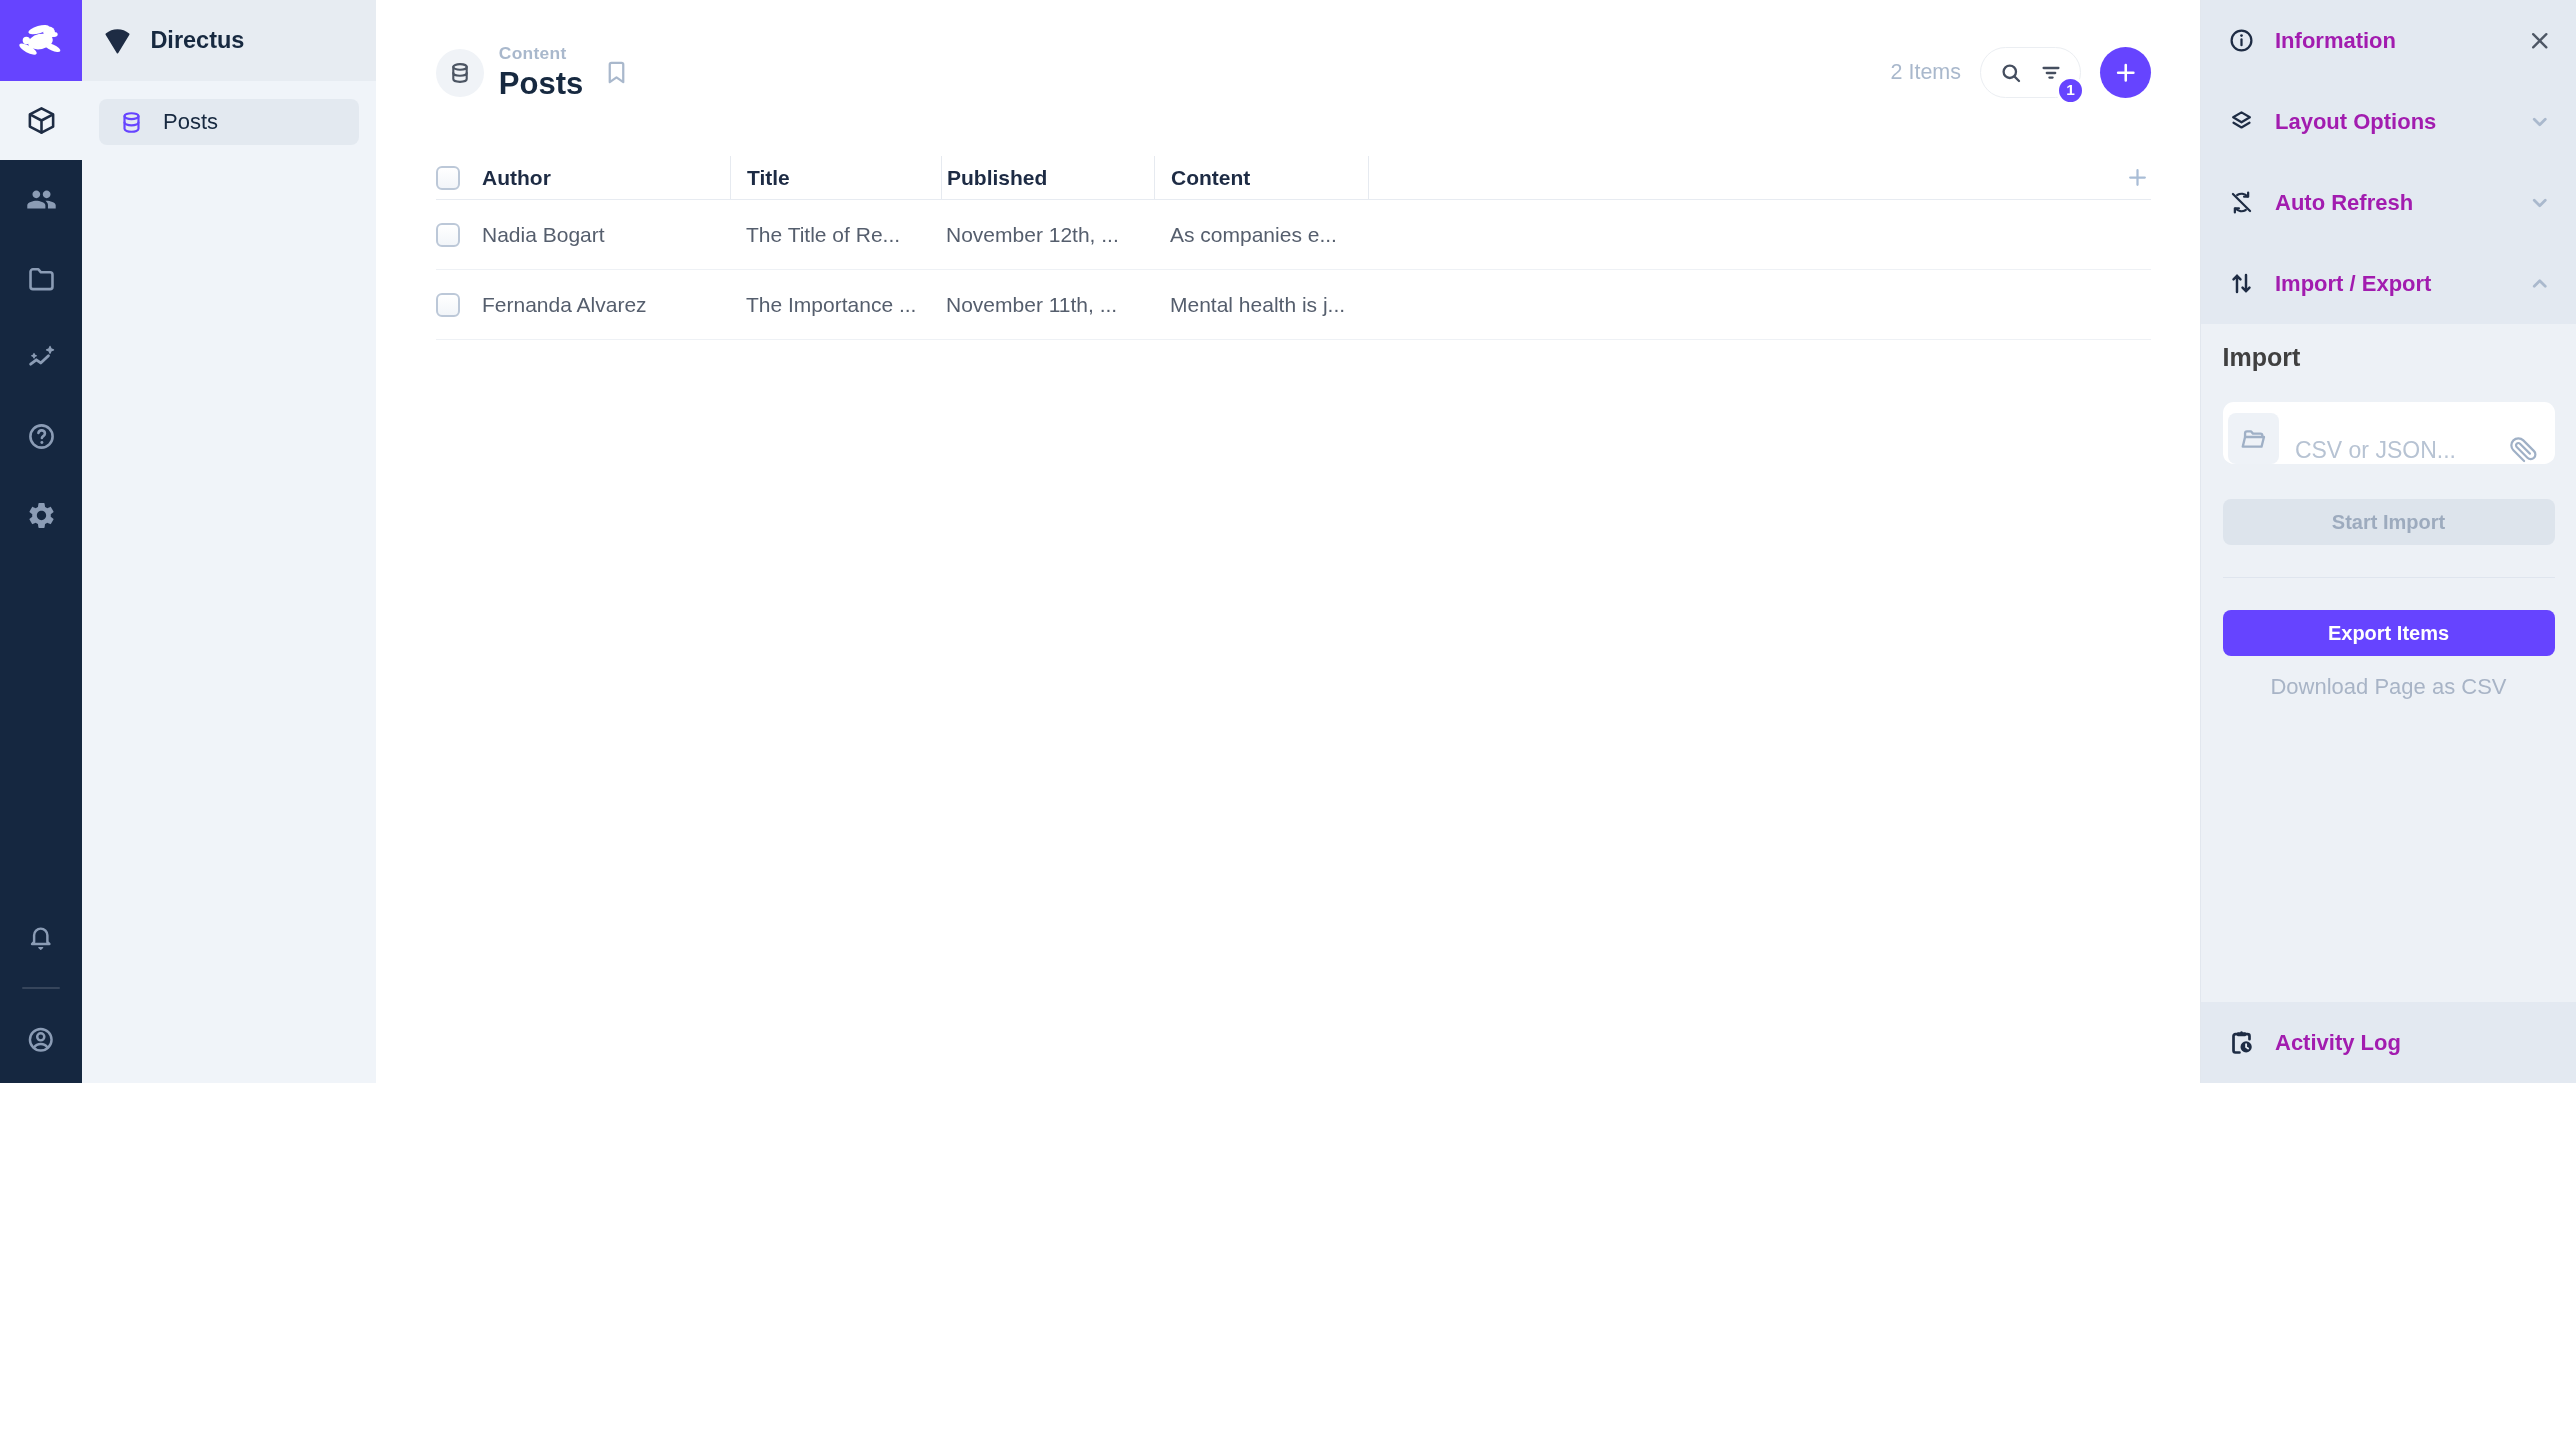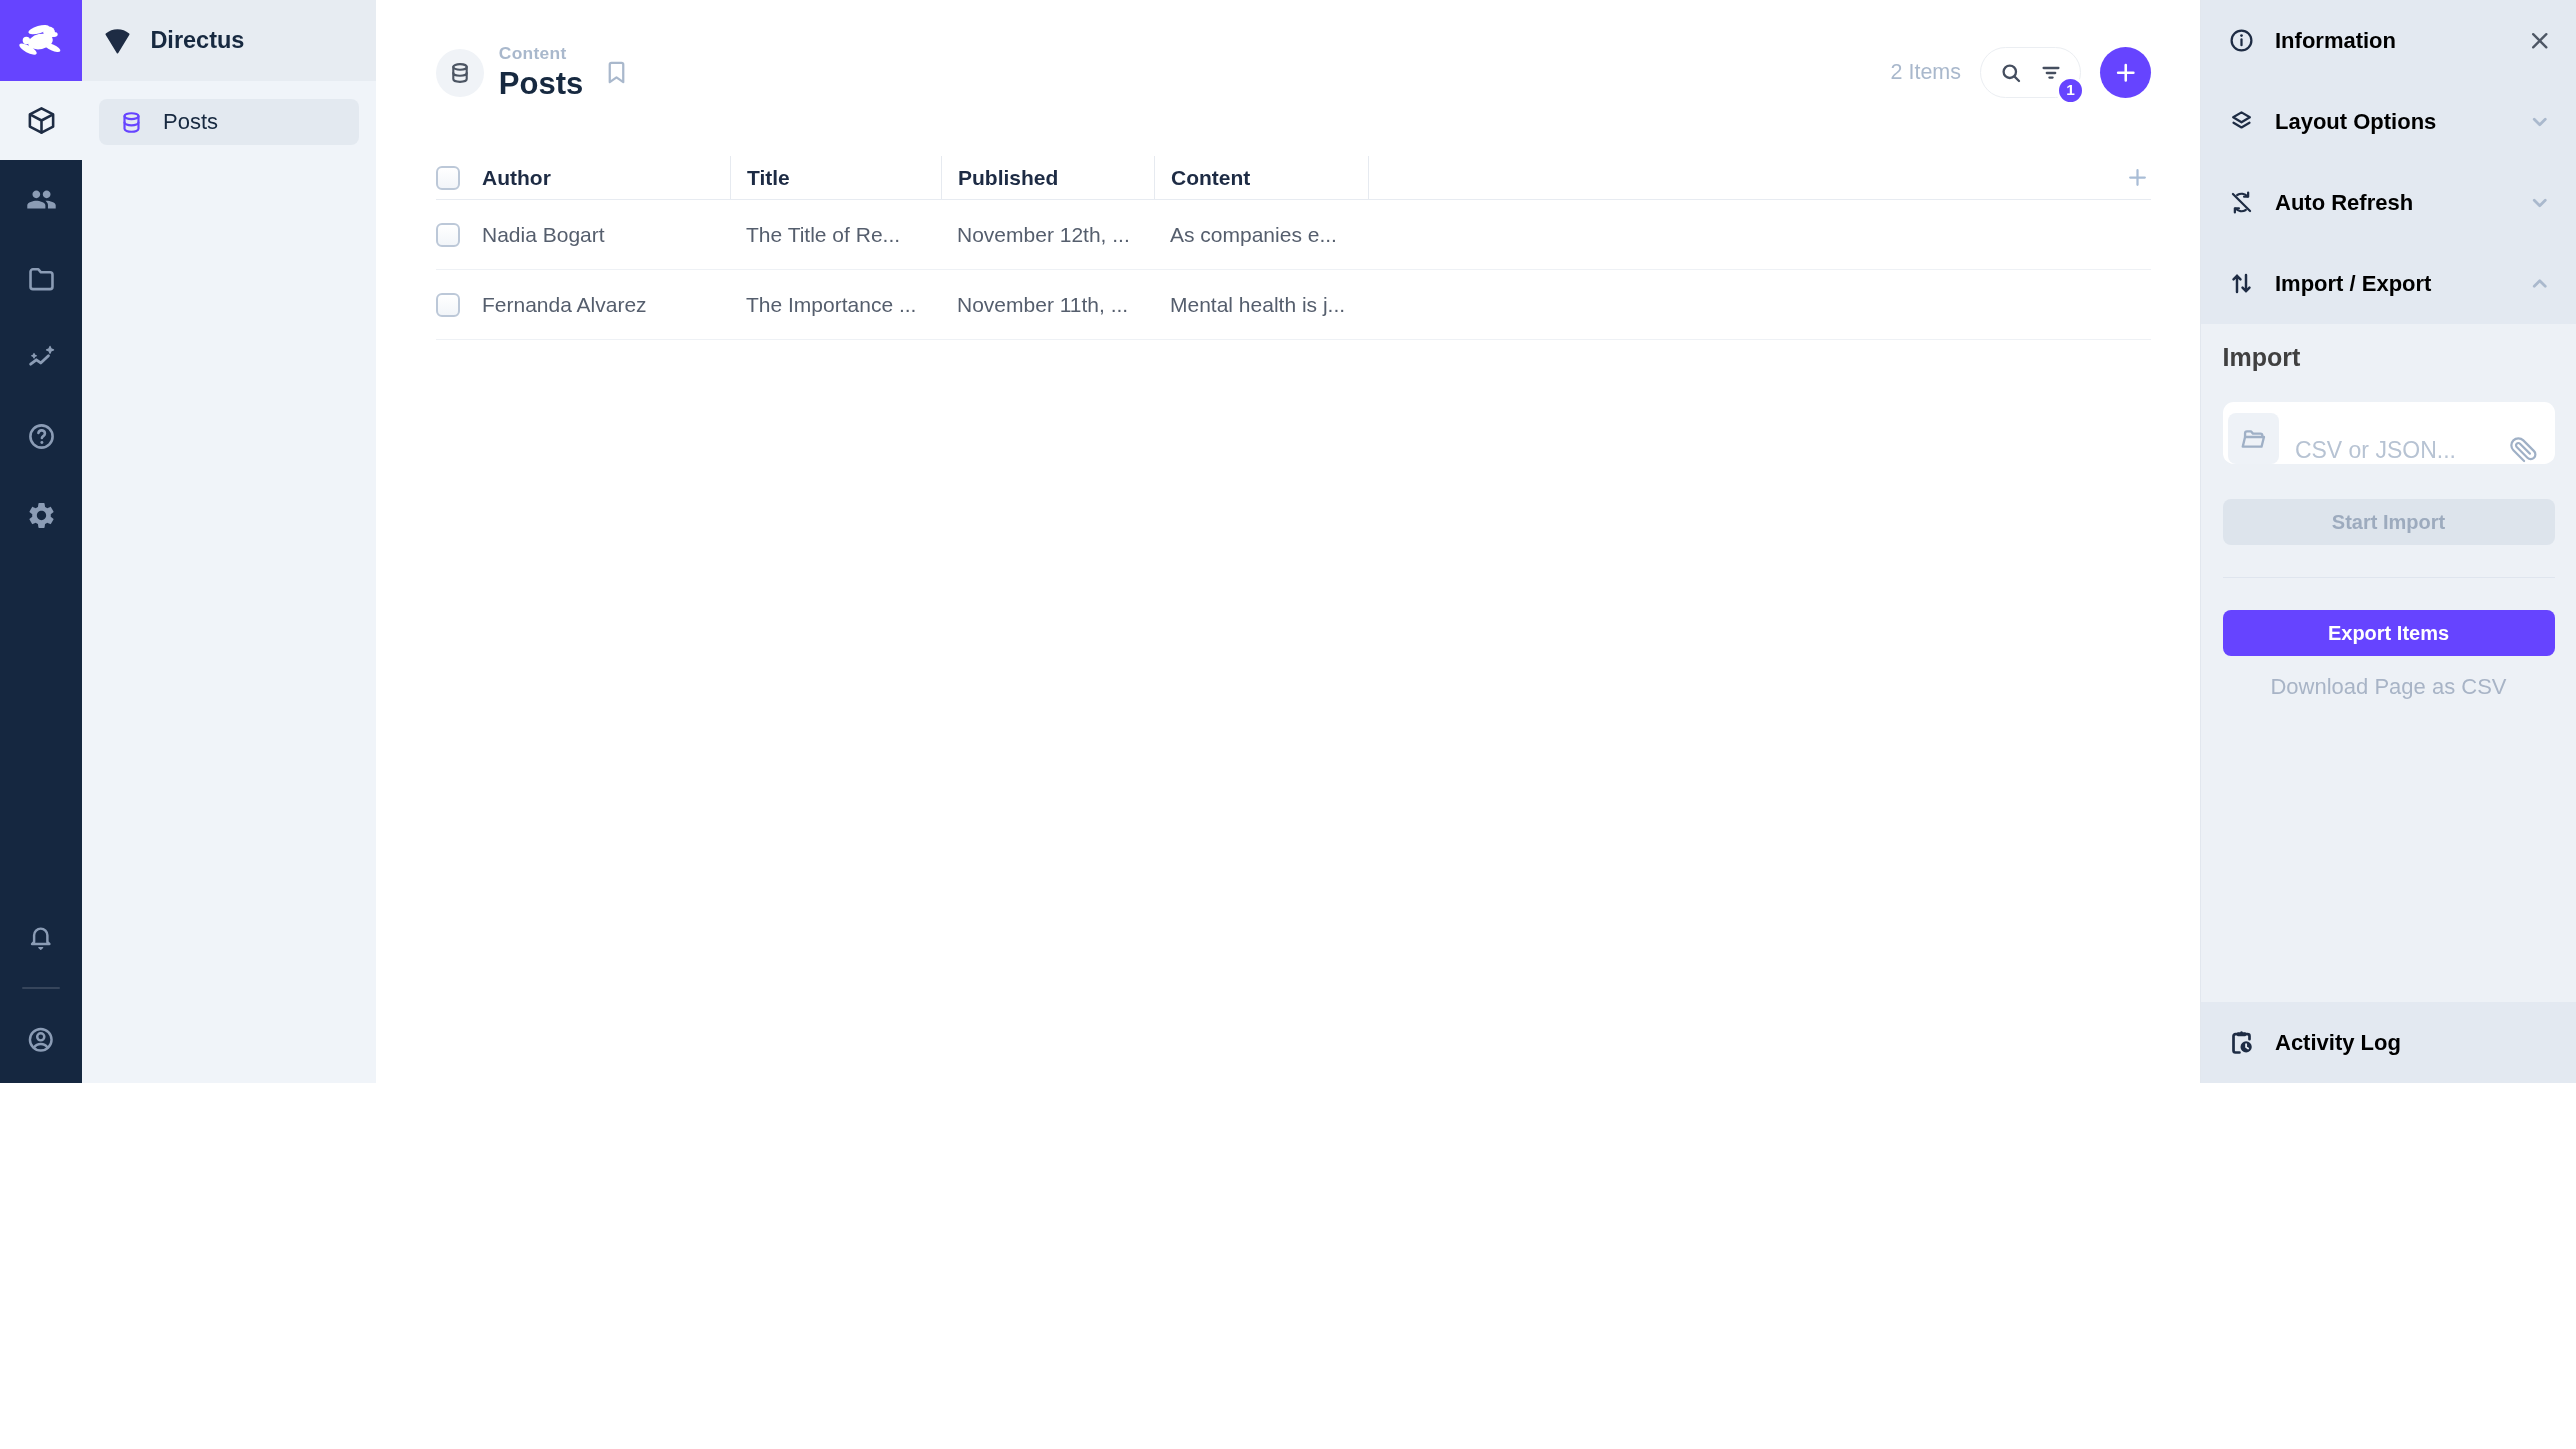--- a/index.html
+++ b/index.html
@@ -83,21 +83,21 @@
   }
   .add-btn svg { width:25.5px; height:25.5px; }
 
   
   .table { margin-top:11.4px; }
   .thead { height:44px; display:flex; align-items:stretch; border-bottom:1.3px solid #e7ebf1; }
   .th { display:flex; align-items:center; font-size:21px; font-weight:700; color:#1d2b44; }
   .col-check { width:46px; flex:0 0 46px; display:flex; align-items:center; }
   .col-author { width:203px; flex:0 0 203px; }
   .col-title { width:211px; flex:0 0 211px; border-left:1.3px solid #e6eaf0; padding-left:16px;margin-left:45px; }
-  .col-published { width:213px; flex:0 0 213px; border-left:1.3px solid #e6eaf0; padding-left:16px; }
+  .col-published { width:213px; flex:0 0 213px; border-left:1.3px solid #e6eaf0; padding-left:5px; }
   .col-content { width:215px; flex:0 0 215px; border-left:1.3px solid #e6eaf0; border-right:1.3px solid #e6eaf0; padding-left:16px; }
   .th-spacer { flex:1; }
   .add-col-btn { background:none; border:none; cursor:pointer; color:#a9bdd6; display:flex; align-items:center; }
   .add-col-btn svg { width:27px; height:27px; }
   .tr { height:70px; display:flex; align-items:center; border-bottom:1.3px solid #eef1f5; cursor:pointer; }
   .td { font-size:21px; color:#555e6d; white-space:nowrap; overflow:hidden; display:flex; align-items:center; height:100%; }
   .tr .col-title, .tr .col-published, .tr .col-content { border:none; }
   .checkbox {
     width:24px; height:24px; border:2.7px solid #bcc8d8; border-radius:6px;
     background:linear-gradient(180deg,#ffffff,#f2f5f9); cursor:pointer;
@@ -106,21 +106,21 @@
   
   .sidebar {
     width:376px; flex:0 0 376px; background:#edf1f6; border-left:1.3px solid #e2e7ee;
     display:flex; flex-direction:column;
   }
   .side-row {
     height:81px; flex:0 0 81px; background:#e3e9f1;
     display:flex; align-items:center; padding:0 24px 0 27px; gap:20px; cursor:pointer;
   }
   .side-row svg.lead { width:27px; height:27px; color:#1e2c44; flex:0 0 27px; }
-  .side-label { font-size:22px; font-weight:600; color:#000000; }
+  .side-label { font-size:22px; font-weight:600; color:#a21caf; }
   .side-control { margin-left:auto; background:none; border:none; cursor:pointer; display:flex; }
   .side-control svg { width:25.5px; height:25.5px; }
   .close-color { color:#4e5765; }
   .chev-color { color:#aab9cd; }
 
   .side-panel { background:#edf1f6; padding:19px 21.5px 0 21.5px; }
   .import-heading { font-size:25px; font-weight:700; color:#404040; }
   .file-input {
     margin-top:30px; height:62px; background:#ffffff; border-radius:10.7px;
     display:flex; align-items:flex-end; padding:0 17.4px 0 5.4px; gap:16px; cursor:pointer;

